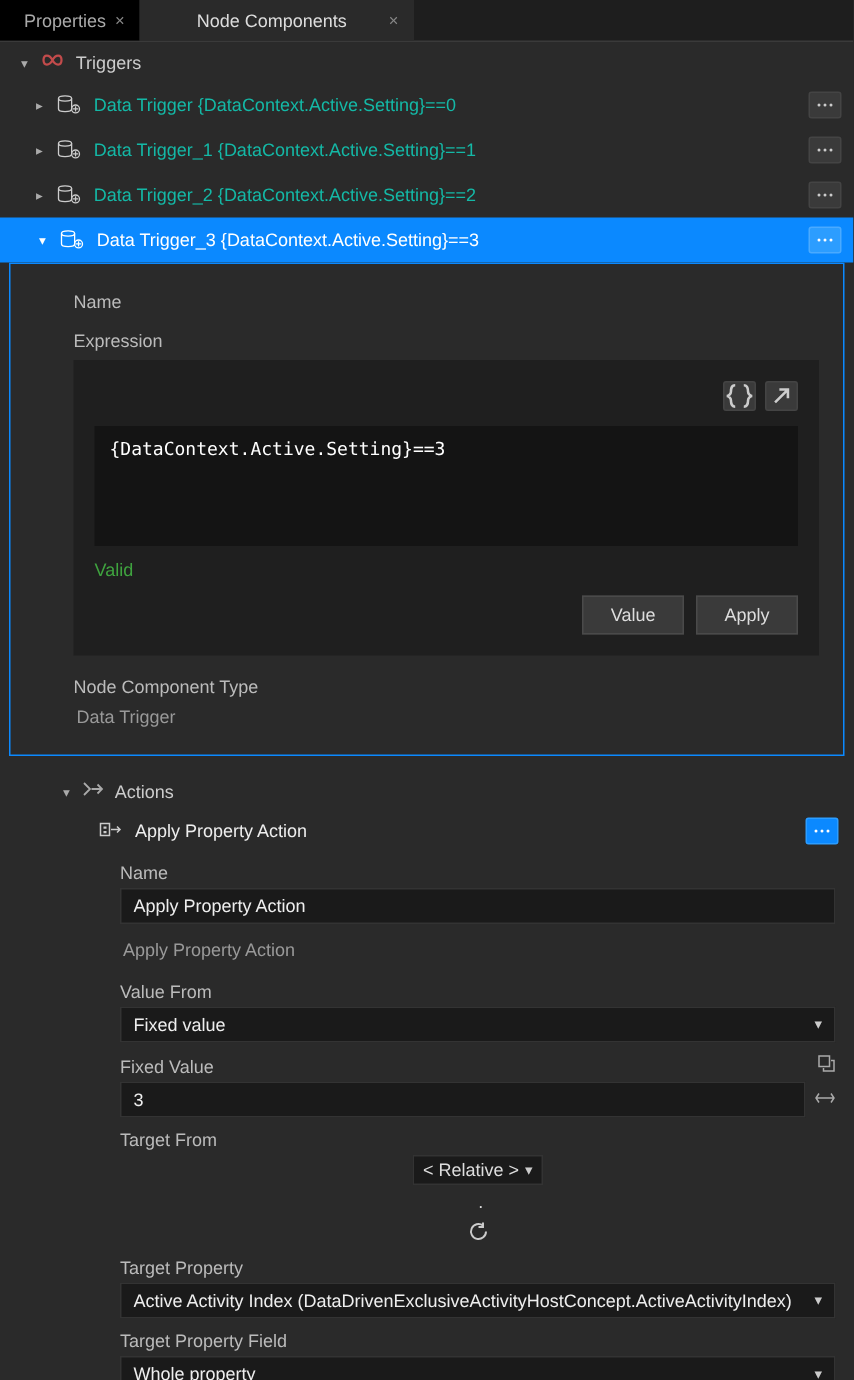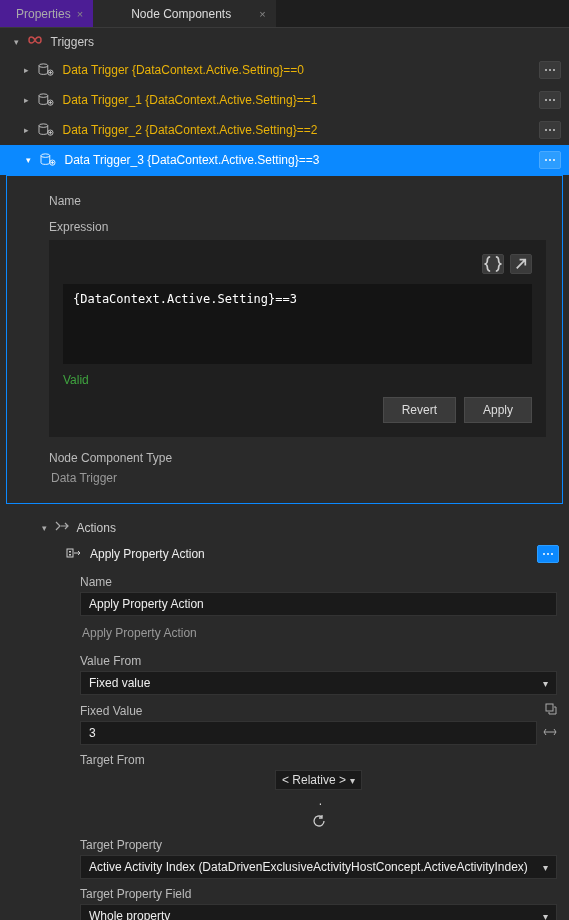--- a/index.html
+++ b/index.html
@@ -19,21 +19,21 @@
   border-bottom: 1px solid #3a3a3a;
   height: 28px;
 }
 .tab {
   display: flex;
   align-items: center;
   padding: 0 10px;
   gap: 6px;
   cursor: pointer;
   color: #aaa;
-  background: #4c1d95;
+  background: #000000;
 }
 .tab.active {
   color: #ddd;
   background: #2a2a2a;
   gap: 28px;
 }
 .tab-close {
   color: #888;
   font-size: 11px;
 }
@@ -54,21 +54,21 @@
 
 .trigger-row {
   display: flex;
   align-items: center;
   padding: 6px 8px 6px 24px;
   gap: 8px;
   background: #2a2a2a;
 }
 .trigger-row .label {
   flex: 1;
-  color: #eab308;
+  color: #14b8a6;
 }
 .more-btn {
   width: 22px;
   height: 18px;
   background: #3a3a3a;
   border: 1px solid #444;
   border-radius: 2px;
   display: flex;
   align-items: center;
   justify-content: center;
@@ -385,21 +385,21 @@
       </div>
       <div class="icon-btn">
         <svg viewBox="0 0 14 14">
             <path d="M4 10 L10 4 M6 4 H10 V8" stroke="#ccc" stroke-width="1.2" fill="none"></path>
           </svg>
       </div>
     </div>
     <textarea class="code-area" style="">{DataContext.Active.Setting}==3</textarea>
     <div class="valid-text">Valid</div>
     <div class="btn-row">
-      <button class="btn">Revert</button>
+      <button class="btn">Value</button>
       <button class="btn">Apply</button>
     </div>
   </div>
 
   <div class="field-label" style="margin-top:14px">Node Component Type</div>
   <div class="readonly-value">Data Trigger</div>
 </div>
 
 <div class="actions-section">
   <div class="actions-header">

